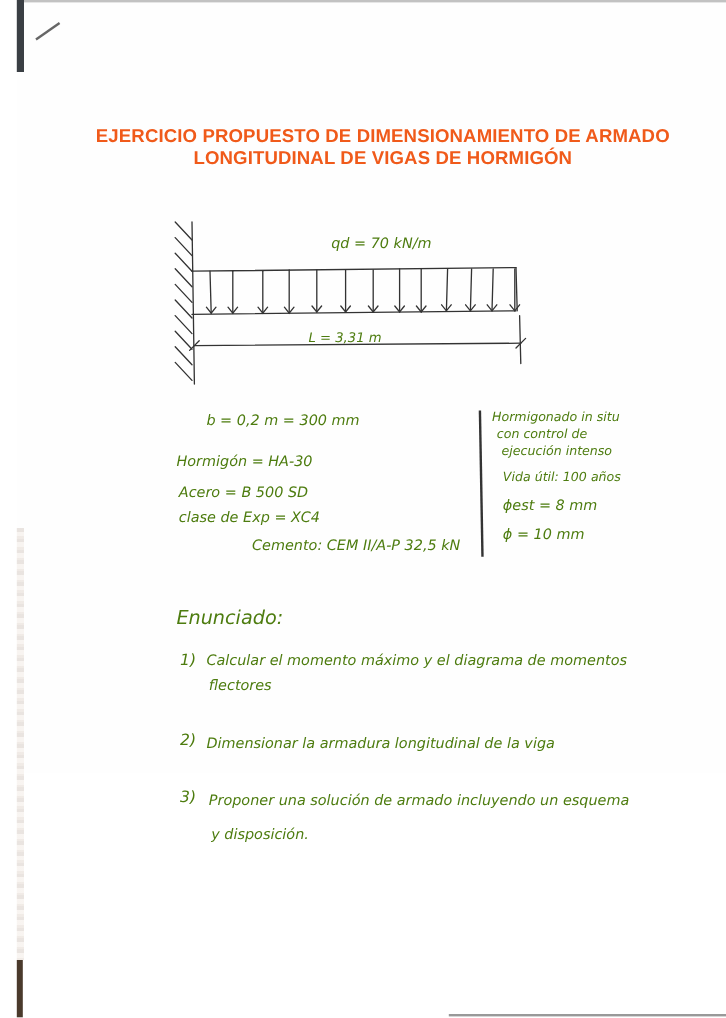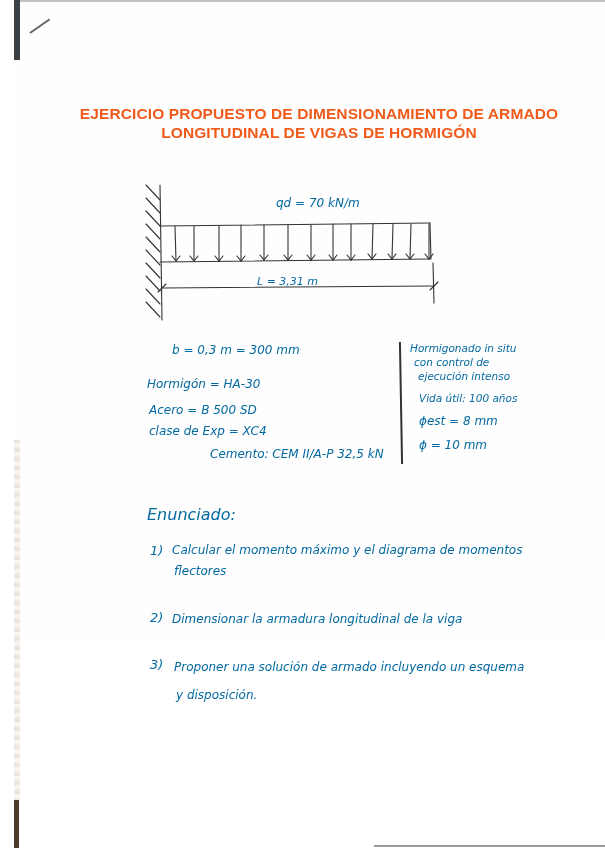--- a/index.html
+++ b/index.html
@@ -17,21 +17,21 @@
     .edge-right { position: absolute; left: 602px; top: 770px; width: 2px; height: 70px; background: #8a8a8a; opacity: .6; }
     .edge-bottom { position: absolute; left: 360px; top: 845px; width: 245px; height: 2px; background: #555; opacity: .6; }
 
     .pen-mark { position: absolute; left: 16px; top: 12px; width: 24px; height: 2px; background: #666;
       transform: rotate(-35deg); transform-origin: left center; top: 32px; }
 
     .title { position: absolute; left: 60px; top: 104px; width: 490px; text-align: center;
       font-family: "Liberation Sans", sans-serif; font-weight: bold; font-size: 15.5px; line-height: 19px;
       color: #f05a1a; letter-spacing: 0.1px; }
 
-    .hand { font-family: "DejaVu Sans", sans-serif; font-style: italic; color: #0369a1; font-weight: 300; position: absolute; white-space: nowrap; }
+    .hand { font-family: "DejaVu Sans", sans-serif; font-style: italic; color: #4d7c0f; font-weight: 300; position: absolute; white-space: nowrap; }
 
     .diagram { position: absolute; left: 120px; top: 180px; width: 320px; height: 145px; }
     .diagram svg { width: 100%; height: 100%; }
 
     .load-label { left: 262px; top: 196px; font-size: 12px; }
     .span-label { left: 243px; top: 275px; font-size: 11px; }
 
     .props-left .hand { font-size: 12px; }
     .props-right .hand { font-size: 10.5px; }
 
@@ -111,21 +111,21 @@
         <line x1="24" y1="112" x2="32" y2="104"></line>
         <line x1="296" y1="110" x2="304" y2="102"></line>
         <line x1="299" y1="83" x2="300" y2="123"></line>
       </g>
     </svg>
   </div>
   <div class="hand load-label">qd = 70 kN/m</div>
   <div class="hand span-label">L = 3,31 m</div>
 
   <div class="props-left">
-    <div class="hand" style="left:158px; top:343px;">b = 0,3 m = 300 mm</div>
+    <div class="hand" style="left:158px; top:343px;">b = 0,2 m = 300 mm</div>
     <div class="hand" style="left:133px; top:377px;">Hormigón = HA-30</div>
     <div class="hand" style="left:135px; top:403px;">Acero = B 500 SD</div>
     <div class="hand" style="left:135px; top:424px;">clase de Exp = XC4</div>
     <div class="hand" style="left:152px; top:447px;margin-left:44px;">Cemento: CEM II/A-P 32,5 kN</div>
   </div>
 
   <div class="vline"></div>
 
   <div class="props-right">
     <div class="hand" style="left:396px; top:342px;">Hormigonado in situ</div>

